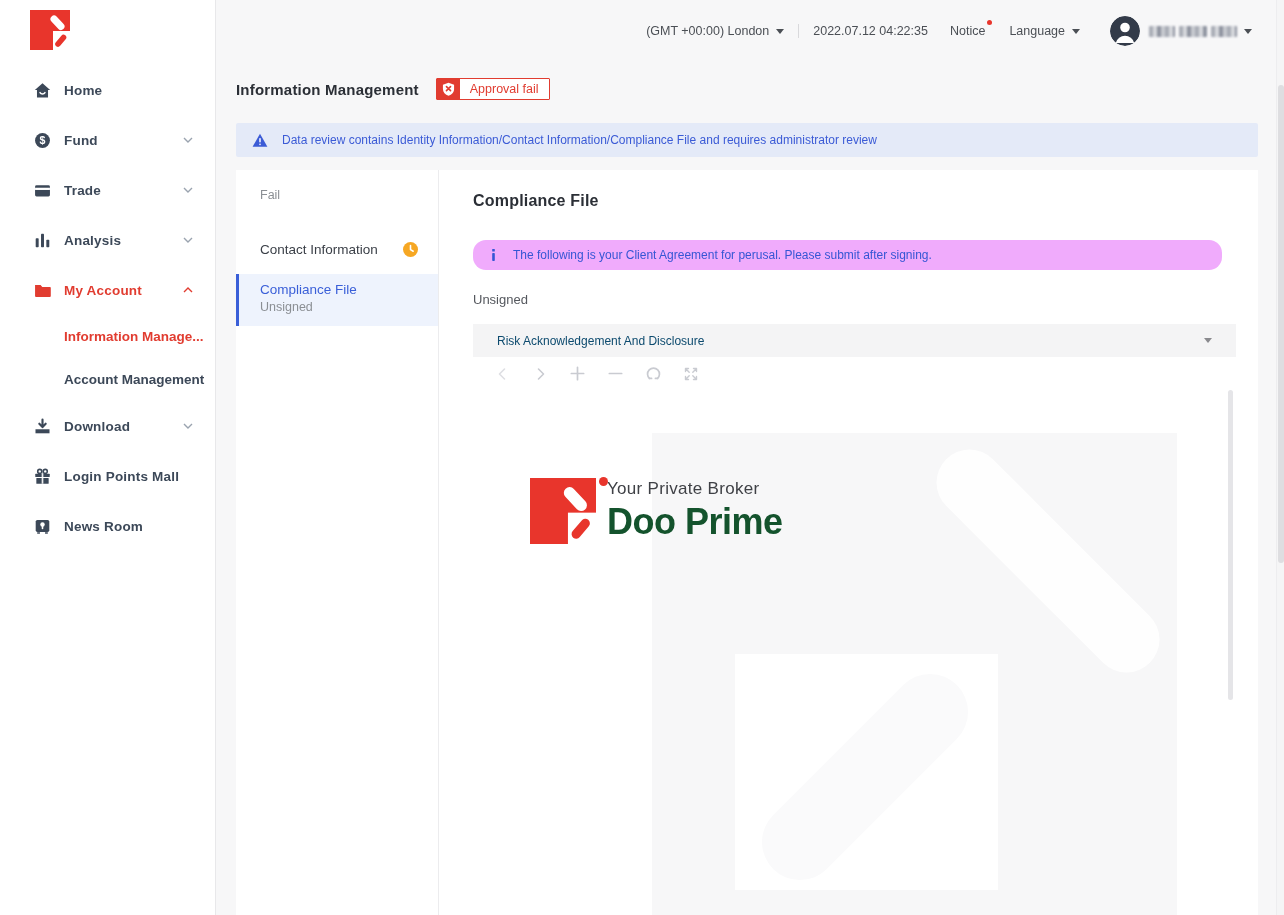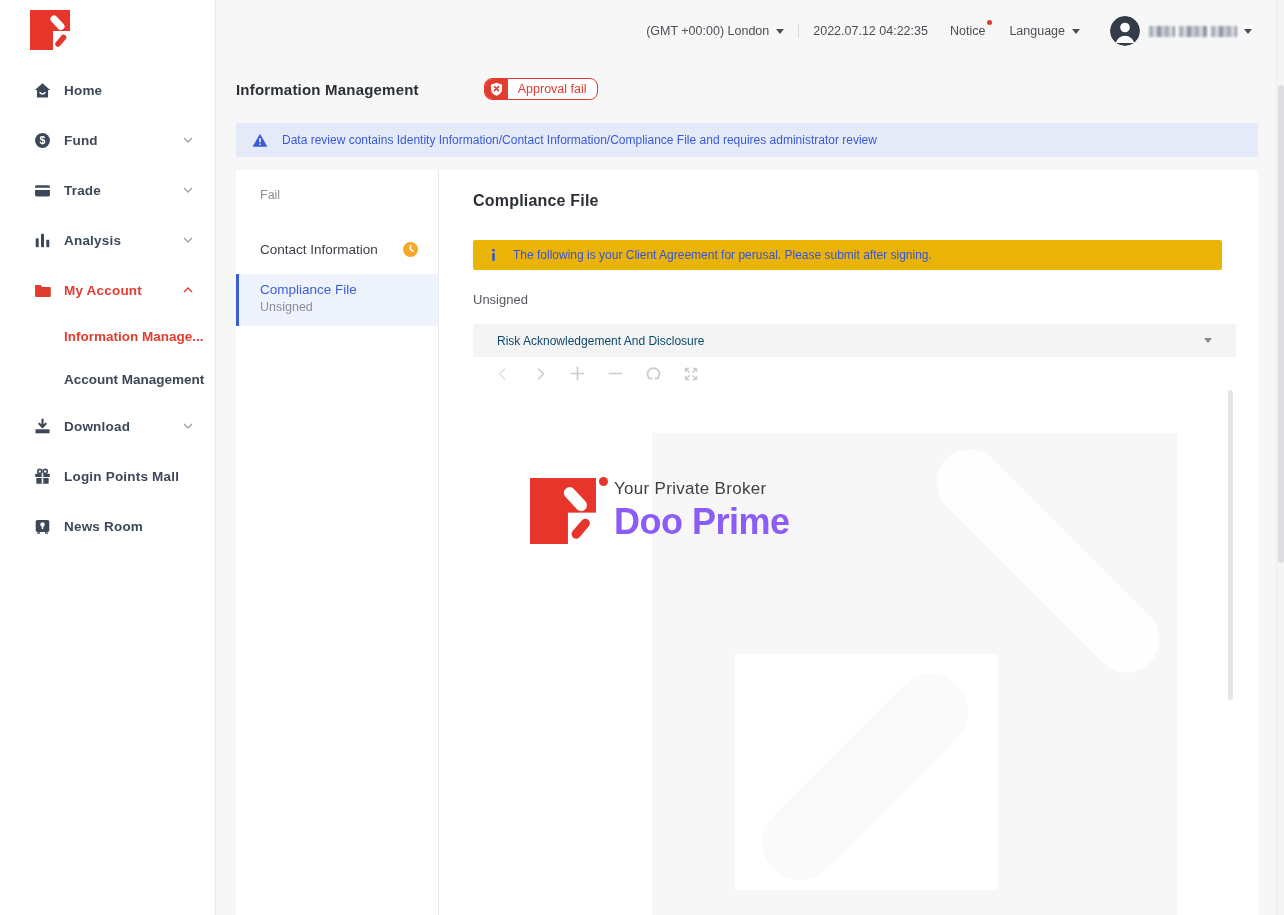--- a/index.html
+++ b/index.html
@@ -53,21 +53,21 @@
   .user-wrap { display:flex; align-items:center; margin-left:30px; cursor:pointer; }
   .avatar { width:30px; height:30px; border-radius:50%; overflow:hidden; margin-right:9px; }
   .redact-row { display:flex; gap:4px; align-items:center; filter:blur(1.1px); }
   .redact {
     height:11px; border-radius:1px;
     background:repeating-linear-gradient(90deg,#a9adb6 0 4px,#d6d8dc 4px 8px,#8f94a0 8px 12px,#c7c9cf 12px 16px);
   }
   
   .page-head { position:absolute; left:236px; top:78px; display:flex; align-items:center; gap:17px; }
   .page-title { font-size:15px; font-weight:700; color:#2b2f36; letter-spacing:.2px; }
-  .status-badge { display:flex; align-items:stretch; border:1px solid #e13c30; border-radius:8px; height:22px; overflow:hidden; background:#fff;margin-left:48px; }
+  .status-badge { display:flex; align-items:stretch; border:1px solid #e13c30; border-radius:1px; height:22px; overflow:hidden; background:#fff; }
   .badge-ico { width:23px; background:#e13c30; display:flex; align-items:center; justify-content:center; }
   .badge-label { padding:0 10px; color:#e13c30; font-size:12.5px; display:flex; align-items:center; }
   .alert {
     position:absolute; left:236px; top:123px; width:1022px; height:34px;
     background:#e4eaf8; border-radius:2px; display:flex; align-items:center;
     padding:0 16px; gap:14px; color:#3b5bd6; font-size:12px;
   }
   
   .panel {
     position:absolute; left:236px; top:170px; width:1022px; height:745px;
@@ -84,21 +84,21 @@
     height:52px; background:#eef3fd; border-left:3px solid #3a5fd8;
     padding:8px 20px 8px 21px; cursor:pointer;
   }
   .rev-item-active .rev-label { font-size:13.5px; color:#3a5fd8; display:block; }
   .rev-item-active .rev-sub { font-size:12.5px; color:#8b8f94; display:block; margin-top:3px; }
   .clock-ico { width:15px; height:15px; border-radius:50%; background:#f6a723; display:flex; align-items:center; justify-content:center; }
   
   .detail { flex:1; padding:22px 22px 0 34px; min-width:0; }
   .detail-heading { font-size:16px; font-weight:700; color:#2b2f36; letter-spacing:.2px; height:18px; }
   .info-bar {
-    margin-top:30px; margin-right:14px; height:30px; background:#eab308; border-radius:2px;
+    margin-top:30px; margin-right:14px; height:30px; background:#f0abfc; border-radius:13px;
     display:flex; align-items:center; gap:17px; padding:0 18px; font-size:12px; color:#3556d4;
   }
   .doc-status { margin-top:22px; font-size:13px; color:#55585e; height:16px; }
   .viewer { margin-top:16px; }
   .doc-select {
     height:33px; background:#f4f4f5; display:flex; align-items:center; justify-content:space-between;
     padding:0 24px; font-size:12px; color:#0c4a6e; cursor:pointer;
   }
   .select-caret {
     width:0; height:0; border-left:4px solid transparent; border-right:4px solid transparent;
@@ -106,25 +106,25 @@
   }
   .pdf-toolbar { height:33px; display:flex; align-items:center; gap:21px; padding-left:22px; }
   .tool-btn { display:flex; cursor:pointer; }
   .pdf-area { position:relative; height:525px; background:#fff; overflow:hidden; }
   
   .wm-square { position:absolute; left:179px; top:43px; width:525px; height:500px; background:#f7f7f8; }
   .wm-slash-top { position:absolute; left:252px; top:95px; width:288px; height:66px; border-radius:40px; background:#fefefe; transform:rotate(45deg); }
   .wm-corner { position:absolute; left:262px; top:264px; width:263px; height:236px; background:#fff; }
   .wm-slash-bottom { position:absolute; left:0px; top:85px; width:260px; height:76px; border-radius:44px; background:#fafafb; transform:rotate(-45deg); }
   
-  .pdf-logo-row { position:absolute; left:57px; top:88px; display:flex; align-items:center; gap:18px; }
+  .pdf-logo-row { position:absolute; left:57px; top:88px; display:flex; align-items:center; gap:11px; }
   .pdf-logo { width:66px; height:66px; display:block; }
   .pdf-brand-col { display:flex; flex-direction:column; }
   .pdf-tagline { font-size:17px; color:#3f4146; letter-spacing:.3px; }
-  .pdf-brand { position:relative; margin-top:2px; font-size:36px; font-weight:800; color:#8b5cf6; letter-spacing:-.5px; }
+  .pdf-brand { position:relative; margin-top:2px; font-size:36px; font-weight:800; color:#14532d; letter-spacing:-.5px; }
   .brand-dot { position:absolute; left:128px; top:-1px; width:9px; height:9px; border-radius:50%; background:#e8352c; }
   
   .pdf-scroll { position:absolute; right:3px; top:0; width:5px; height:100%; }
   .pdf-scroll-thumb { position:absolute; top:0; left:0; width:5px; height:310px; border-radius:3px; background:#e5e5e8; cursor:pointer; }
   .page-scrollbar { position:absolute; right:0; top:0; width:8px; height:915px; background:#f5f5f6; border-left:1px solid #ededef; z-index:10; }
   .page-scroll-thumb { position:absolute; left:1px; top:85px; width:6px; height:478px; border-radius:3px; background:#dedee1; cursor:pointer; }
 </style>
 </head>
 <body>
 

